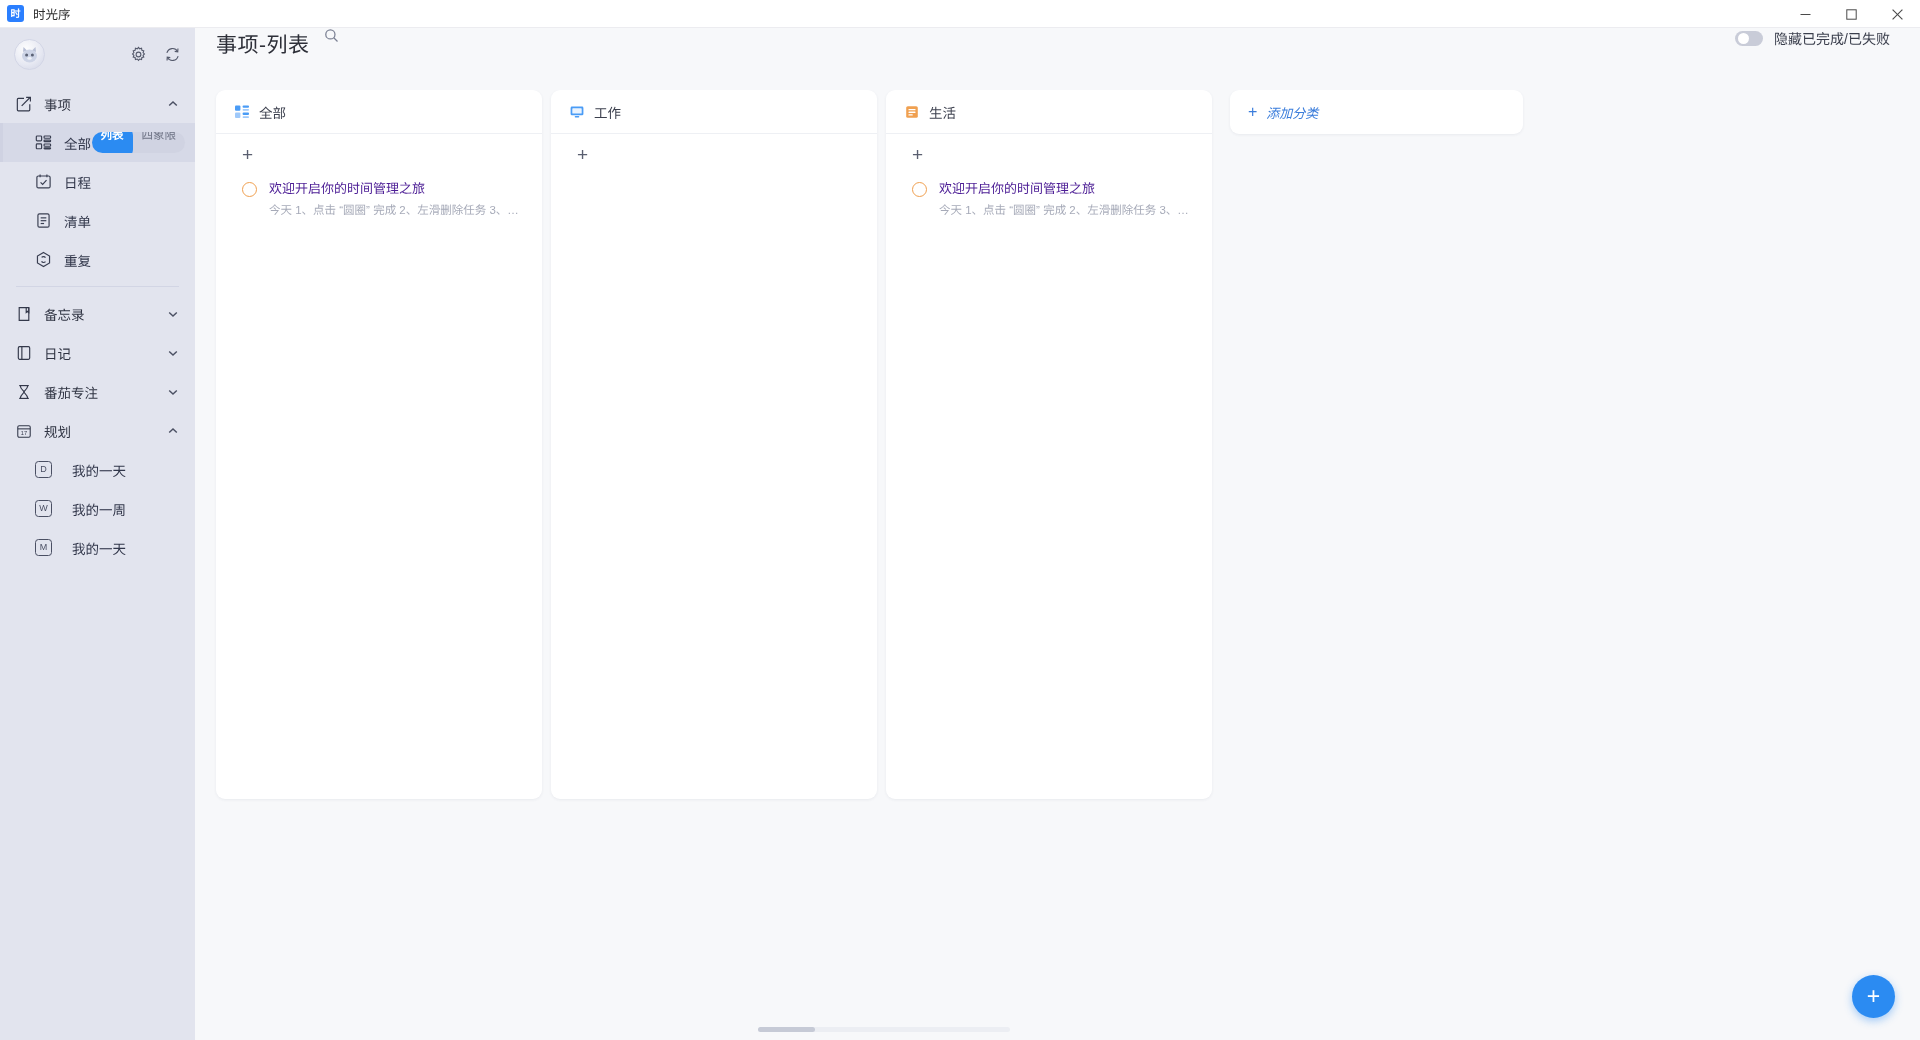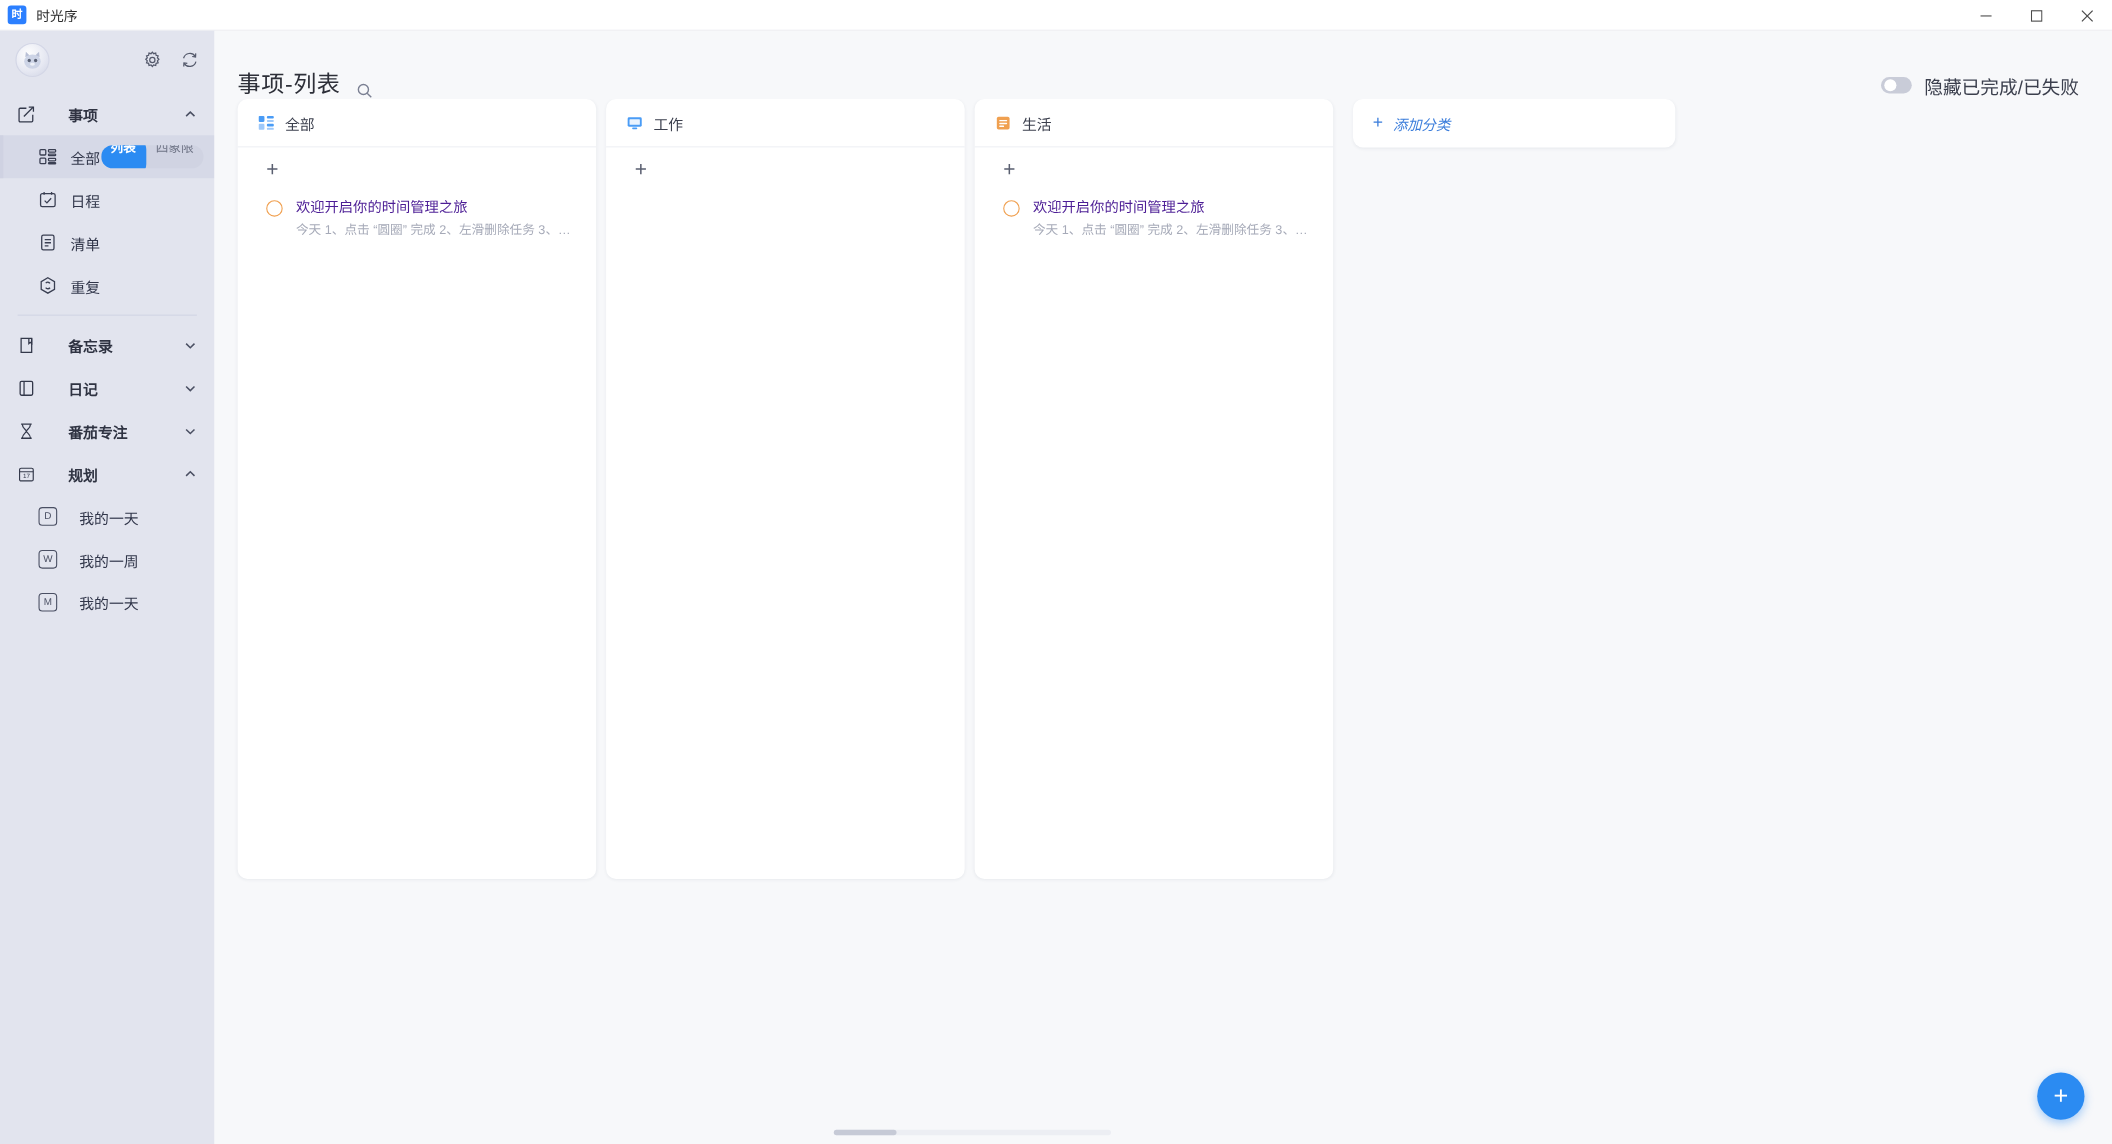--- a/index.html
+++ b/index.html
@@ -59,21 +59,21 @@
   .side-icon-btn { color: #54596b; display: flex; align-items: center; justify-content: center; }
 
   .nav { flex: 1 1 auto; overflow: hidden; padding-top: 4px; }
 
   .nav-group-head {
     height: 39px; display: flex; align-items: center;
     padding: 0 16px 0 16px; color: #2f3342; font-size: 13.5px;
     position: relative;
   }
   .nav-group-head .ng-icon { width: 20px; display:flex; align-items:center; justify-content:flex-start; color:#33384a; }
-  .nav-group-head .ng-label { margin-left: 26px; font-weight: bold; }
+  .nav-group-head .ng-label { margin-left: 8px; }
   .nav-group-head .chev { margin-left: auto; color: #4b5063; display: flex; }
 
   .nav-item {
     height: 39px; display: flex; align-items: center;
     padding: 0 10px 0 35px; color: #31364a; font-size: 13.5px;
     position: relative;
   }
   .nav-item .ni-icon { width: 19px; display: flex; align-items: center; color: #3a3f52; }
   .nav-item .ni-label { margin-left: 10px; white-space: nowrap; }
   .nav-item.active { background: #d6d9e7; }
@@ -101,32 +101,32 @@
   .sq-icon {
     width: 17px; height: 17px; border: 1.3px solid #4a4f63; border-radius: 3.5px;
     font-size: 9px; line-height: 15px; text-align: center; color: #4a4f63;
     flex: 0 0 auto;
   }
   .nav-sub .ni-label { margin-left: 20px; }
 
   
   .main { flex: 1 1 auto; height: 100%; background: #f7f8fa; position: relative; display: flex; flex-direction: column; }
 
-  .main-head { height: 62px; display: flex; align-items: flex-end; padding: 0 30px 0 21px; }
+  .main-head { height: 62px; display: flex; align-items: flex-start; padding: 0 30px 0 21px; }
   .page-title { font-size: 21px; color: #2d2f38; letter-spacing: .5px; }
   .head-search { margin-left: 14px; color: #7b8093; display: flex; align-items: center; }
   .head-right { margin-left: auto; display: flex; align-items: center; gap: 11px; }
   .switch {
     width: 28px; height: 15px; border-radius: 8px; background: #c9ccd8; position: relative;
   }
   .switch .knob {
     position: absolute; width: 11px; height: 11px; border-radius: 50%; background: #fff;
     top: 2px; left: 2.5px;
   }
-  .head-right-label { font-size: 17px; color: #3b3f4d; }
+  .head-right-label { font-size: 14px; color: #3b3f4d; }
 
   .board {
     flex: 1 1 auto; display: flex; align-items: flex-start;
     padding: 0 21px 0 21px; gap: 9px; overflow: hidden;
   }
   .col {
     width: 326px; flex: 0 0 326px; background: #fff; border-radius: 9px;
     height: 709px; box-shadow: 0 1px 3px rgba(40,50,80,.07);
     display: flex; flex-direction: column; position: relative;
   }

